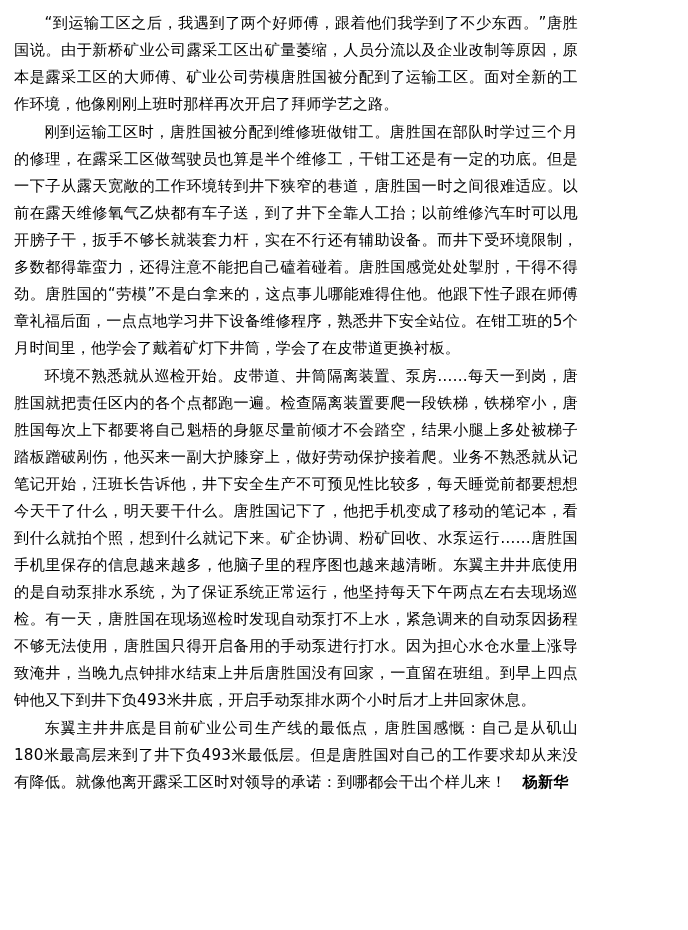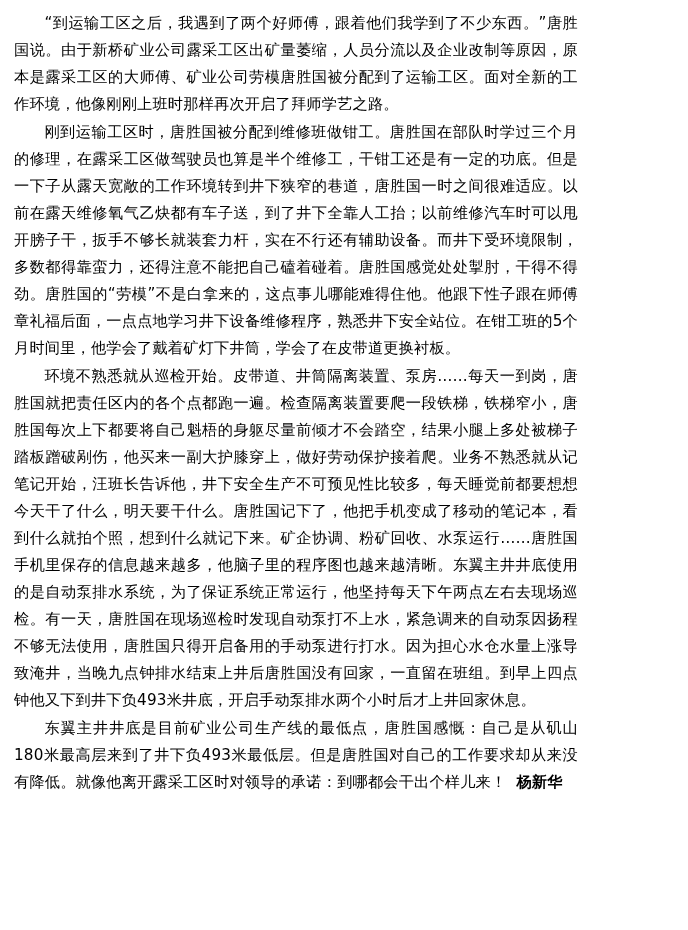--- a/index.html
+++ b/index.html
@@ -33,21 +33,21 @@
     text-indent: 2em;
     text-align: justify;
   }
   .signature-para {
     margin: 0;
     text-indent: 2em;
     text-align: justify;
   }
   .byline {
     font-weight: bold;
-    margin-left: 10px;
+    margin-left: 16px;
     white-space: nowrap;
   }
 </style>
 </head>
 <body>
 
 <div class="page">
   <div class="article">
     <p class="para">“到运输工区之后，我遇到了两个好师傅，跟着他们我学到了不少东西。”唐胜国说。由于新桥矿业公司露采工区出矿量萎缩，人员分流以及企业改制等原因，原本是露采工区的大师傅、矿业公司劳模唐胜国被分配到了运输工区。面对全新的工作环境，他像刚刚上班时那样再次开启了拜师学艺之路。</p>
     <p class="para">刚到运输工区时，唐胜国被分配到维修班做钳工。唐胜国在部队时学过三个月的修理，在露采工区做驾驶员也算是半个维修工，干钳工还是有一定的功底。但是一下子从露天宽敞的工作环境转到井下狭窄的巷道，唐胜国一时之间很难适应。以前在露天维修氧气乙炔都有车子送，到了井下全靠人工抬；以前维修汽车时可以甩开膀子干，扳手不够长就装套力杆，实在不行还有辅助设备。而井下受环境限制，多数都得靠蛮力，还得注意不能把自己磕着碰着。唐胜国感觉处处掣肘，干得不得劲。唐胜国的“劳模”不是白拿来的，这点事儿哪能难得住他。他跟下性子跟在师傅章礼福后面，一点点地学习井下设备维修程序，熟悉井下安全站位。在钳工班的5个月时间里，他学会了戴着矿灯下井筒，学会了在皮带道更换衬板。</p>

